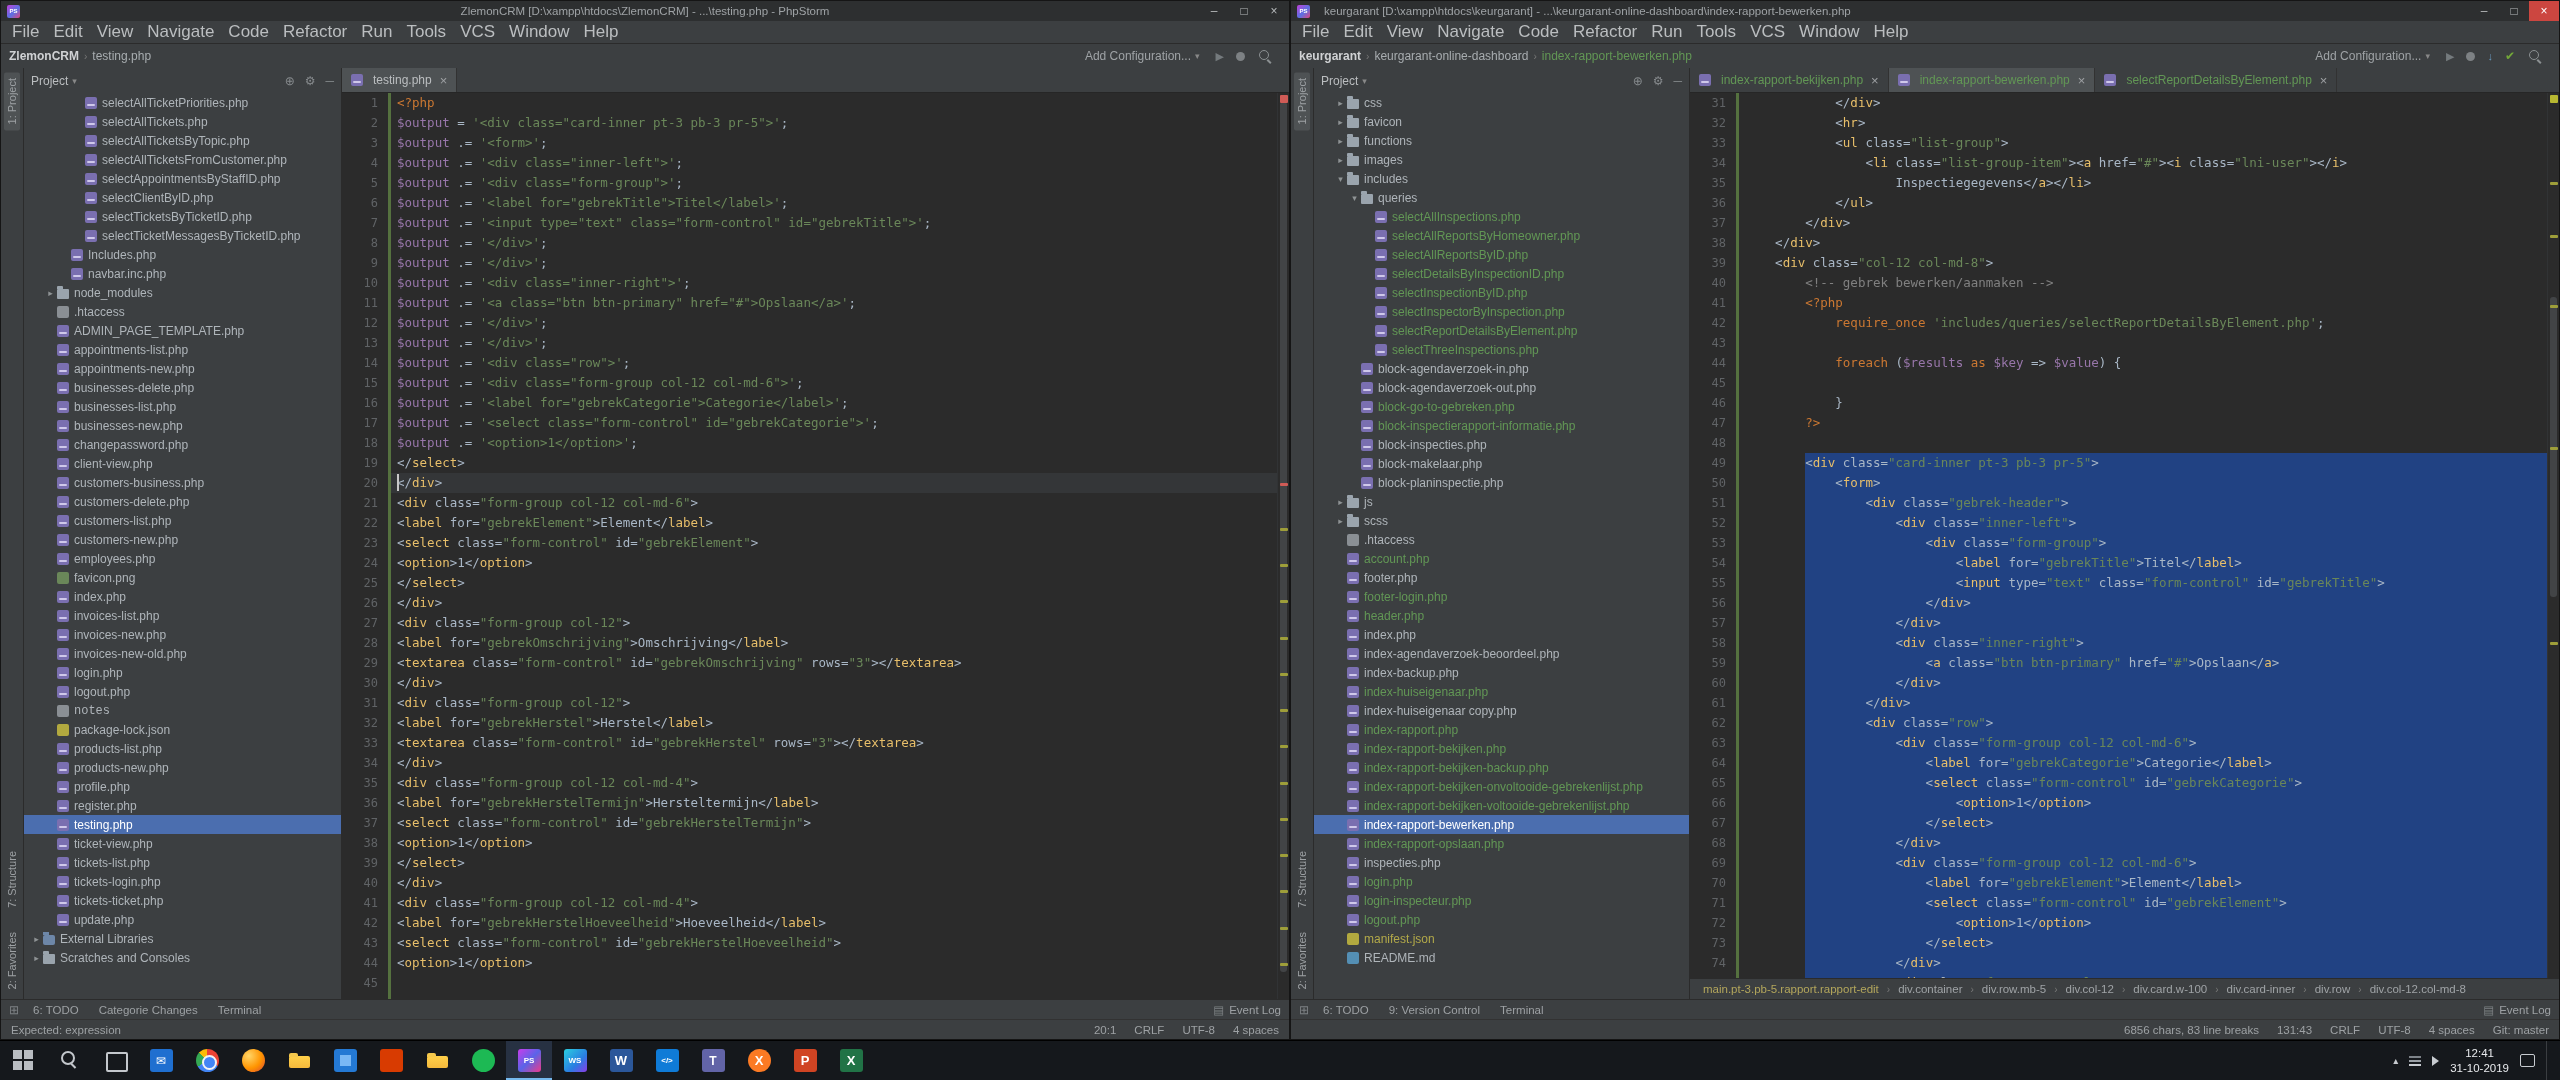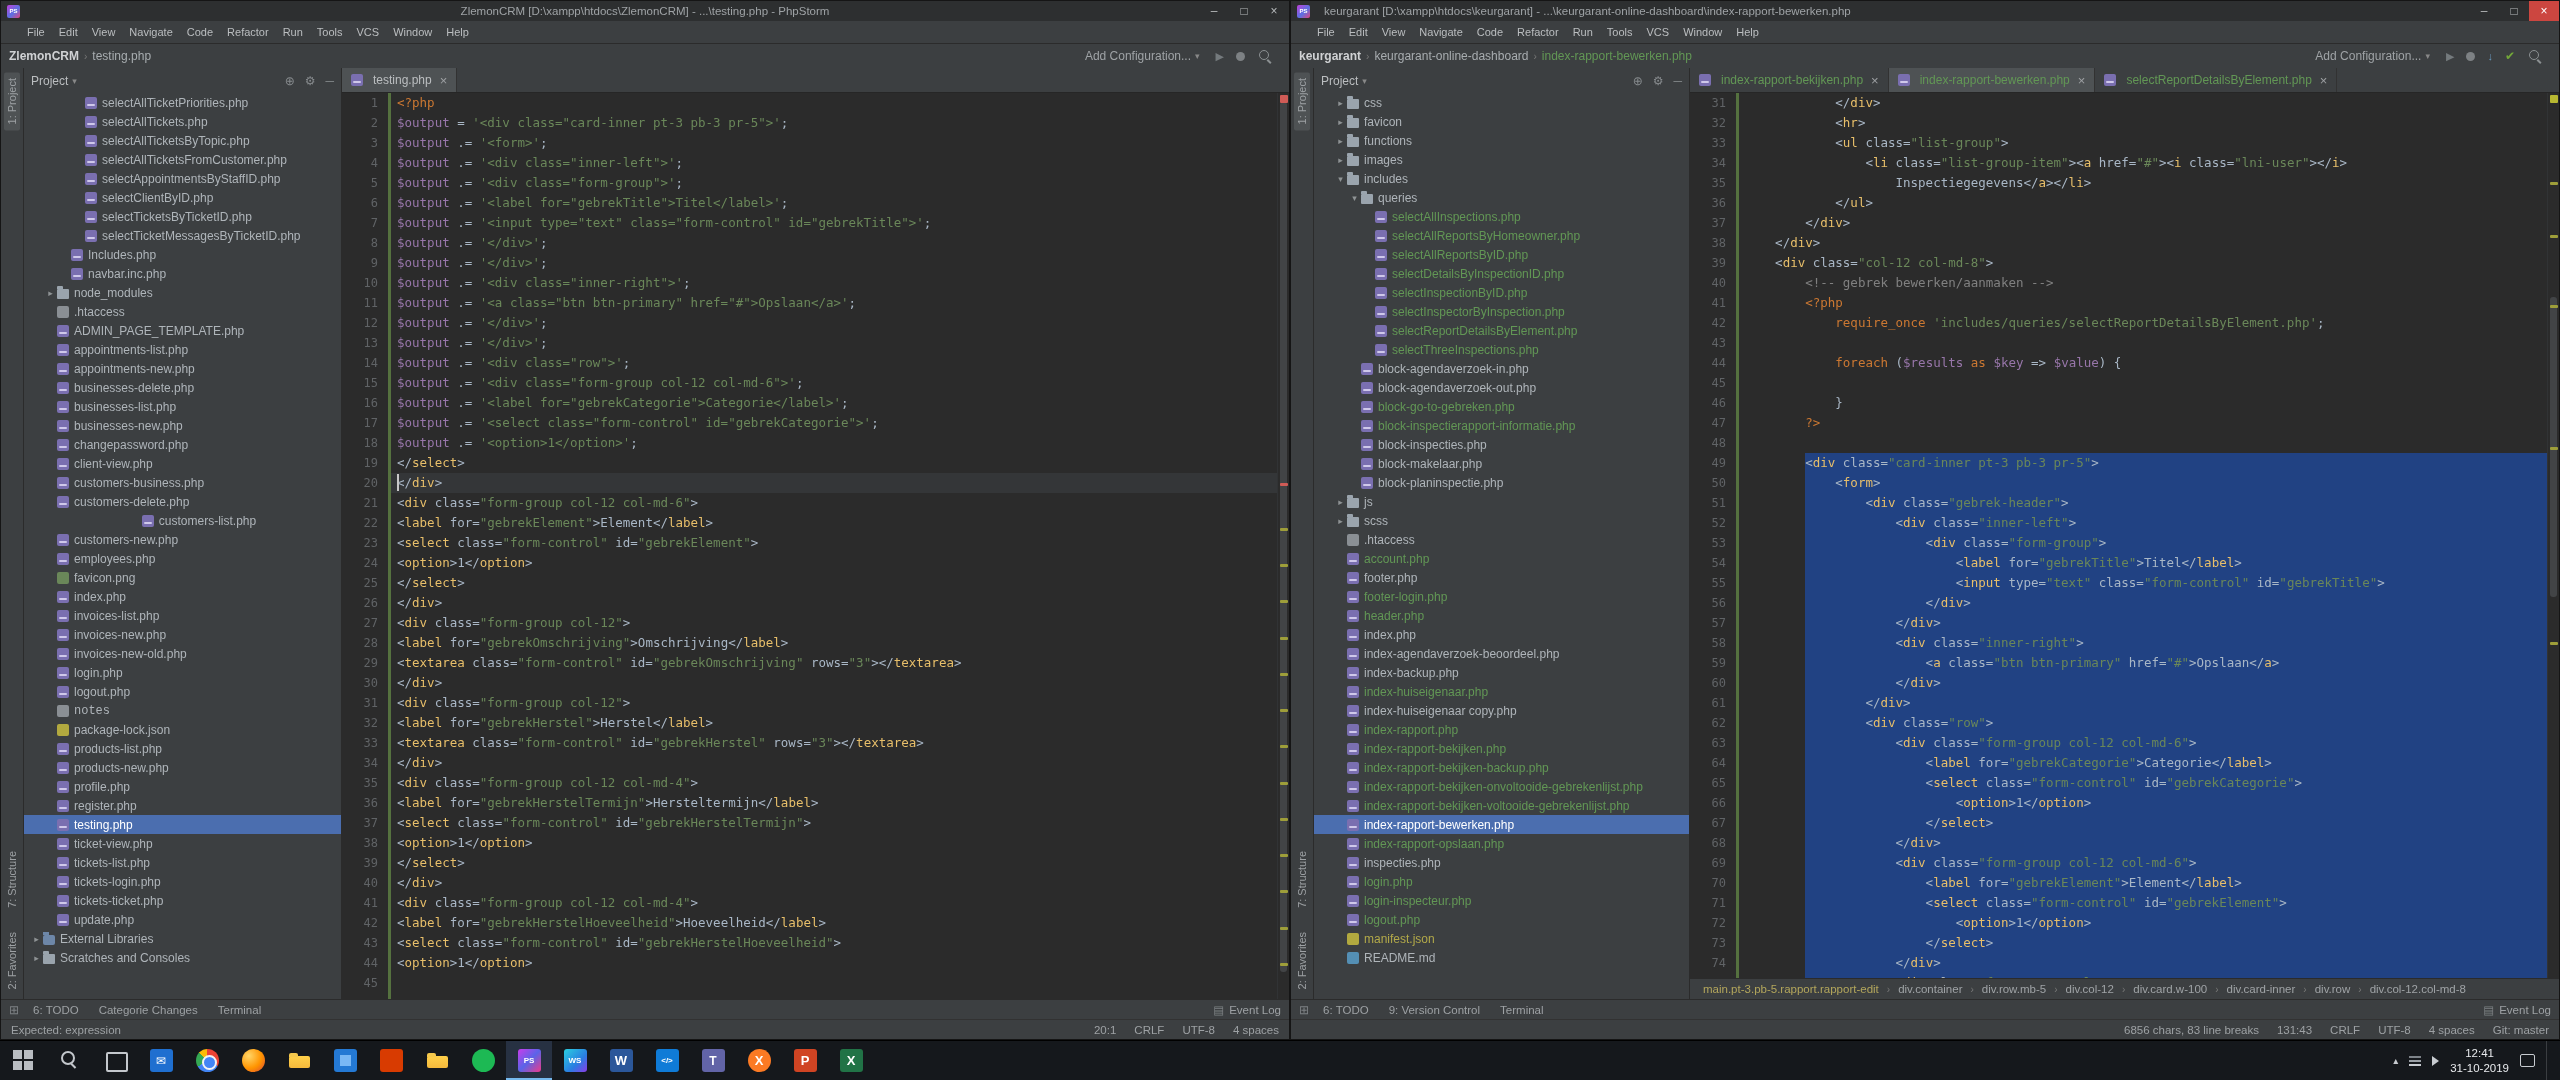--- a/index.html
+++ b/index.html
@@ -9,21 +9,21 @@
 .window{position:absolute;top:0;height:1040px;display:flex;flex-direction:column;background:#3c3f41;border:1px solid #151515}
 .window.left{left:0;width:1290px}
 .window.right{left:1290px;width:1270px}
 .titlebar{height:20px;background:#2d2f30;display:flex;align-items:center;padding-left:6px;font-size:11.5px;color:#9fa3a6;position:relative;flex:none}
 .app-logo{width:13px;height:13px;border-radius:2px;background:linear-gradient(135deg,#c240d9 0%,#5b71e3 55%,#e0447e 100%);color:#fff;font-size:6px;font-weight:bold;display:flex;align-items:center;justify-content:center;margin-right:6px;flex:none}
 .title-text{white-space:nowrap;overflow:hidden;margin-left:8px}
 .window.left .title-text{position:absolute;left:50%;transform:translateX(-50%);max-width:72%;margin-left:0}
 .win-controls{margin-left:auto;display:flex;height:100%}
 .wc{width:30px;display:flex;align-items:center;justify-content:center;font-size:12px;color:#b6b9bb}
 .wc.close-red{background:#cc4640;color:#fff}
-.menubar{height:22px;display:flex;align-items:center;padding-left:19px;font-size:11px;color:#bbbec0;flex:none}
+.menubar{height:22px;display:flex;align-items:center;padding-left:4px;font-size:17px;color:#bbbec0;flex:none}
 .menu-item{padding:0 7px}
 .navbar{height:25px;display:flex;align-items:center;padding:0 8px;font-size:12px;color:#a8adb0;border-top:1px solid #2b2b2b;flex:none}
 .crumbs{display:flex;align-items:center;white-space:nowrap;overflow:hidden}
 .navbar .crumb:first-child{color:#d0d2d4;font-weight:bold}
 .crumb.green{color:#629755}
 .crumb-sep{padding:0 5px;color:#777;font-size:10px}
 .add-config{display:flex;align-items:center;gap:4px;background:none;border:none;color:#9fa3a6;font:12px "Liberation Sans",sans-serif;padding:0 6px;margin-right:4px}
 .dd{font-size:9px;color:#888}
 .tbi{margin:0 6px;font-size:11px}
 .tbi.play{color:#747a7d}
@@ -300,21 +300,21 @@
             <div class="tree-row" style="padding-left: 20px;">
               <span class="chev"></span>
               <span class="ic ic-php"></span>
               <span class="tree-label">customers-business.php</span>
             </div>
             <div class="tree-row" style="padding-left: 20px;">
               <span class="chev"></span>
               <span class="ic ic-php"></span>
               <span class="tree-label">customers-delete.php</span>
             </div>
-            <div class="tree-row" style="padding-left: 20px; justify-content: center;">
+            <div class="tree-row" style="padding-left: 20px;">
               <span class="chev"></span>
               <span class="ic ic-php"></span>
               <span class="tree-label">customers-list.php</span>
             </div>
             <div class="tree-row" style="padding-left: 20px;">
               <span class="chev"></span>
               <span class="ic ic-php"></span>
               <span class="tree-label">customers-new.php</span>
             </div>
             <div class="tree-row" style="padding-left: 20px;">

